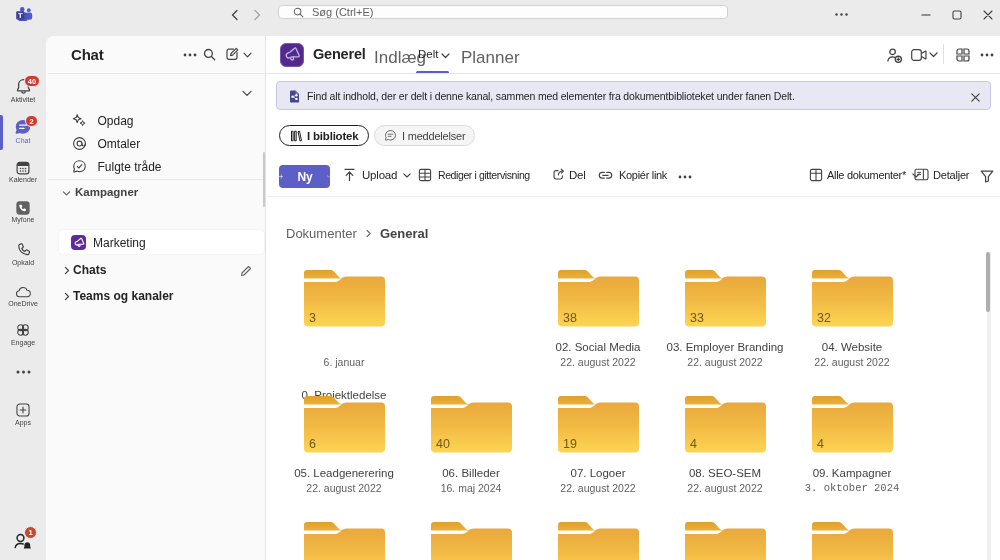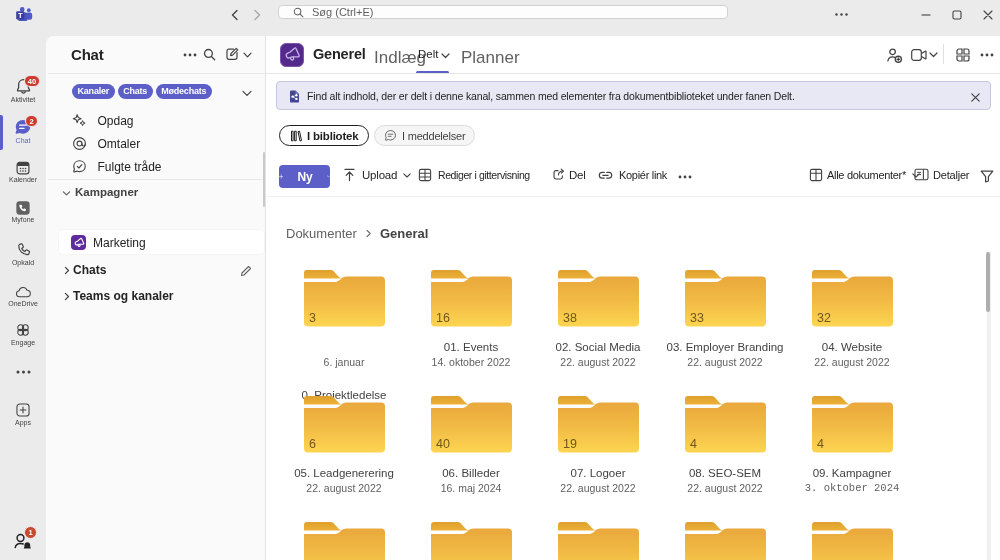--- a/index.html
+++ b/index.html
@@ -201,23 +201,20 @@
     </svg>
   <svg class="abs" style="left:179px;top:11px" width="14" height="14" viewBox="0 0 14 14">
       <path d="M12 5.5 V10.5 a1.8 1.8 0 0 1 -1.8 1.8 H3.8 A1.8 1.8 0 0 1 2 10.5 V3.9 A1.8 1.8 0 0 1 3.8 2.1 H8.6" fill="none" stroke="#424242" stroke-width="1.2" stroke-linecap="round"></path>
       <path d="M11.2 1.3 L12.8 2.9 L7.6 8.1 L5.5 8.6 L6 6.5 Z" fill="none" stroke="#424242" stroke-width="1.1" stroke-linejoin="round"></path>
     </svg>
   <svg class="abs" style="left:197px;top:16px" width="9" height="6" viewBox="0 0 9 6">
       <path d="M1 1.2 L4.5 4.8 L8 1.2" stroke="#424242" stroke-width="1.2" fill="none" stroke-linecap="round" stroke-linejoin="round"></path>
     </svg>
   <div class="abs" style="left:2px;top:37px;width:217px;height:1px;background:#e8e8e8;"></div>
 
-  <div class="abs" style="left:26px;top:44px;white-space:nowrap;">
-    <span class="pill">Kanaler</span><span class="pill">Chats</span><span class="pill">Mødechats</span>
-  </div>
   <svg class="abs" style="left:196px;top:54px" width="10" height="7" viewBox="0 0 10 7">
       <path d="M1 1.3 L5 5.3 L9 1.3" stroke="#424242" stroke-width="1.2" fill="none" stroke-linecap="round" stroke-linejoin="round"></path>
     </svg>
 
   <div class="plitem" style="top:77px;">
     <svg width="15" height="15" viewBox="0 0 15 15" style="margin-right:11px">
         <path d="M5.2 1.8 L6.3 4.6 L9.1 5.7 L6.3 6.8 L5.2 9.6 L4.1 6.8 L1.3 5.7 L4.1 4.6 Z" fill="none" stroke="#424242" stroke-width="1.1" stroke-linejoin="round"></path>
         <path d="M10.6 7.6 L11.3 9.4 L13.1 10.1 L11.3 10.8 L10.6 12.6 L9.9 10.8 L8.1 10.1 L9.9 9.4 Z" fill="none" stroke="#424242" stroke-width="1" stroke-linejoin="round"></path>
       </svg>
     Opdag
@@ -433,28 +430,20 @@
     </defs>
   </svg>
   <div class="fcell" style="left:18px;top:234px">
       <svg width="81" height="57" style="margin:0 auto">
         <use href="#folder"></use>
       </svg>
       <div class="fnum" style="left:25px;top:41px">3</div>
       <div class="abs" style="left:0;top:71px;width:120px;font-size:11.5px;color:#424242;white-space:nowrap;margin-top:48px;">0. Projektledelse</div>
       <div class="abs" style="left:0;top:86px;width:120px;font-size:10.5px;color:#616161;white-space:nowrap;">6. januar</div>
     </div>
-  <div class="fcell" style="left:145px;top:234px">
-      <svg width="81" height="57" style="margin:0 auto">
-        <use href="#folder"></use>
-      </svg>
-      <div class="fnum" style="left:25px;top:41px">16</div>
-      <div class="abs" style="left:0;top:71px;width:120px;font-size:11.5px;color:#424242;white-space:nowrap;">01. Events</div>
-      <div class="abs" style="left:0;top:86px;width:120px;font-size:10.5px;color:#616161;white-space:nowrap;">14. oktober 2022</div>
-    </div>
   <div class="fcell" style="left:272px;top:234px">
       <svg width="81" height="57" style="margin:0 auto">
         <use href="#folder"></use>
       </svg>
       <div class="fnum" style="left:25px;top:41px">38</div>
       <div class="abs" style="left:0;top:71px;width:120px;font-size:11.5px;color:#424242;white-space:nowrap;">02. Social Media</div>
       <div class="abs" style="left:0;top:86px;width:120px;font-size:10.5px;color:#616161;white-space:nowrap;">22. august 2022</div>
     </div>
   <div class="fcell" style="left:399px;top:234px">
       <svg width="81" height="57" style="margin:0 auto">

